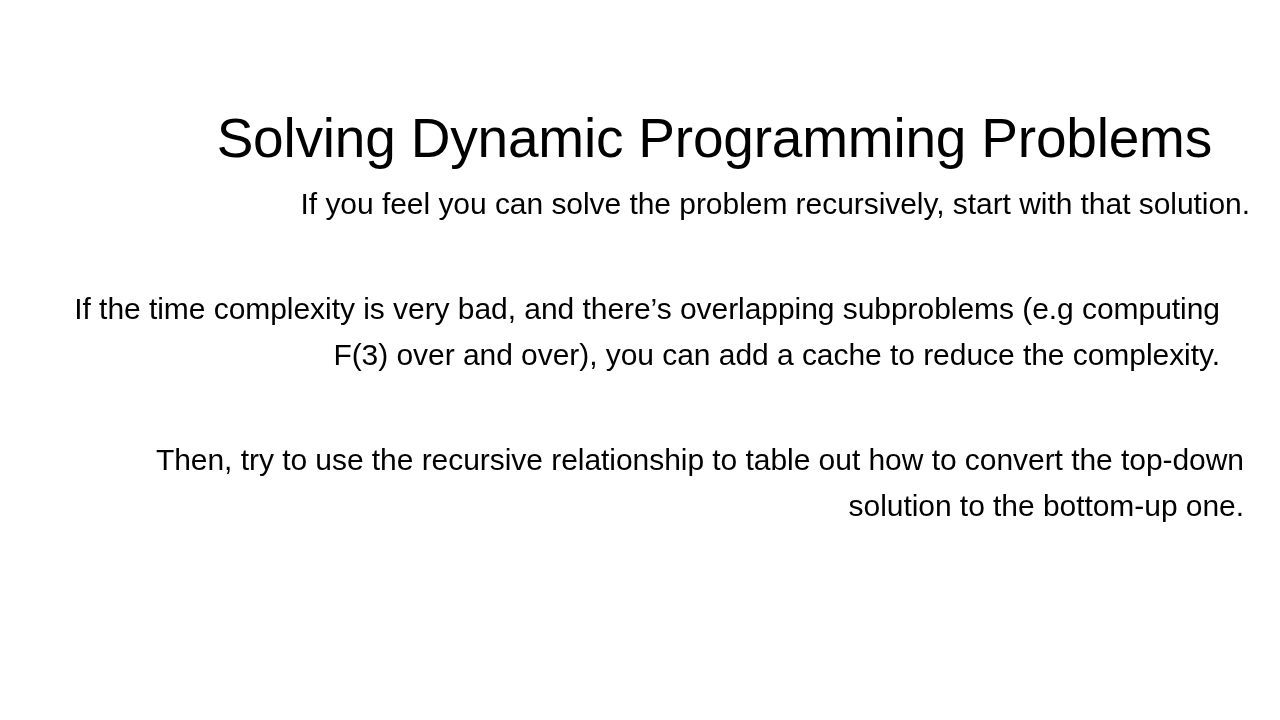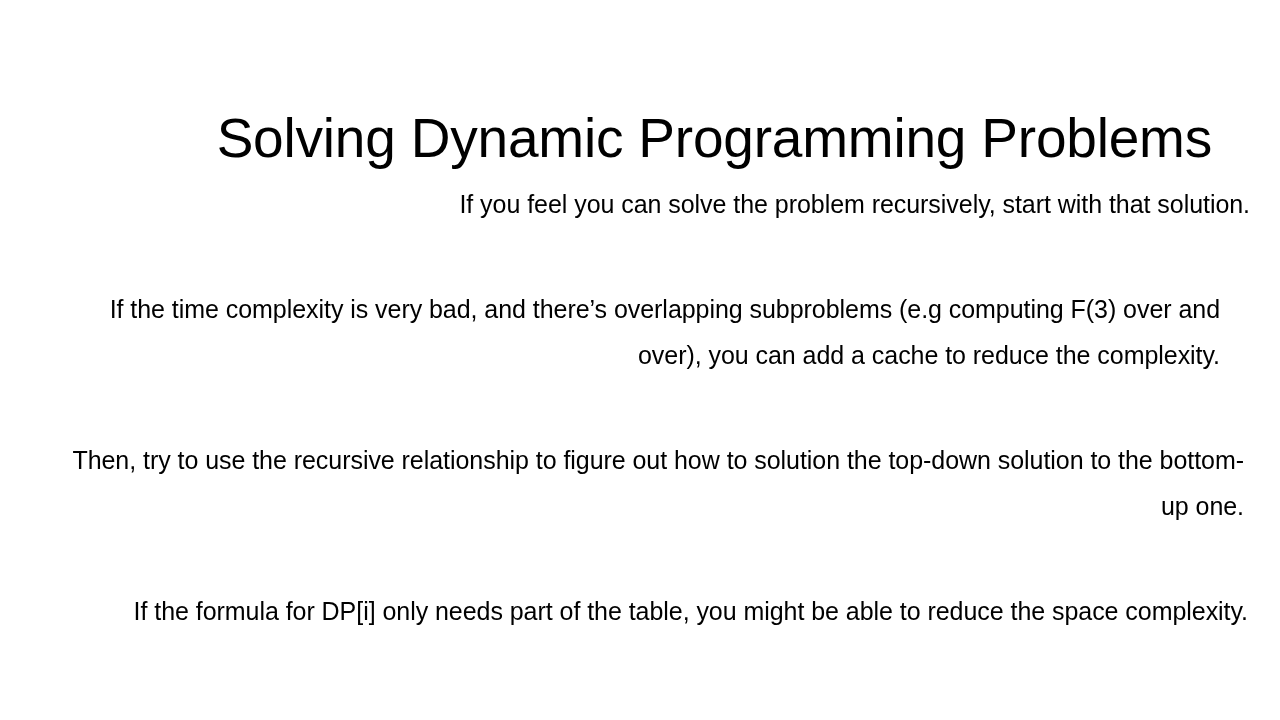--- a/index.html
+++ b/index.html
@@ -38,21 +38,21 @@
   }
 
   #slide-body {
     position: absolute;
     left: 72px;
     top: 181px;
     width: 1178px;
   }
 
   .body-para {
-    font-size: 25px;
+    font-size: 30px;
     line-height: 46px;
     font-weight: 400;
     letter-spacing: -0.05px;
     color: #000000;
     margin: 0;
   }
 
   .para-gap {
     height: 59px;
   }
@@ -72,21 +72,20 @@
   <div id="slide-body">
 
     <p class="body-para p1">If you feel you can solve the problem recursively, start with that solution.</p>
 
     <div class="para-gap"></div>
 
     <p class="body-para p2">If the time complexity is very bad, and there’s overlapping subproblems (e.g computing F(3) over and over), you can add a cache to reduce the complexity.</p>
 
     <div class="para-gap"></div>
 
-    <p class="body-para p3">Then, try to use the recursive relationship to figure out how to solution the top-down solution to the bottom-up one.</p>
+    <p class="body-para p3">Then, try to use the recursive relationship to table out how to convert the top-down solution to the bottom-up one.</p>
 
     <div class="para-gap"></div>
 
-    <p class="body-para p4">If the formula for DP[i] only needs part of the table, you might be able to reduce the space complexity.</p>
 
   </div>
 
 </div>
 
 </body></html>

